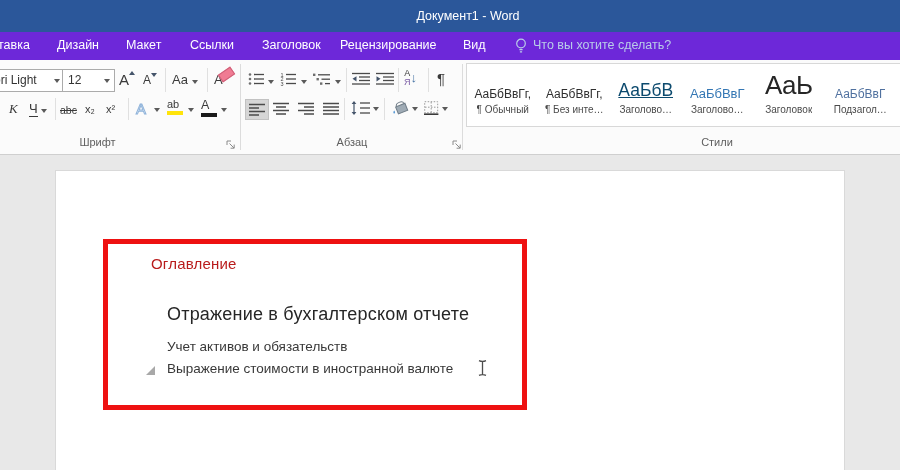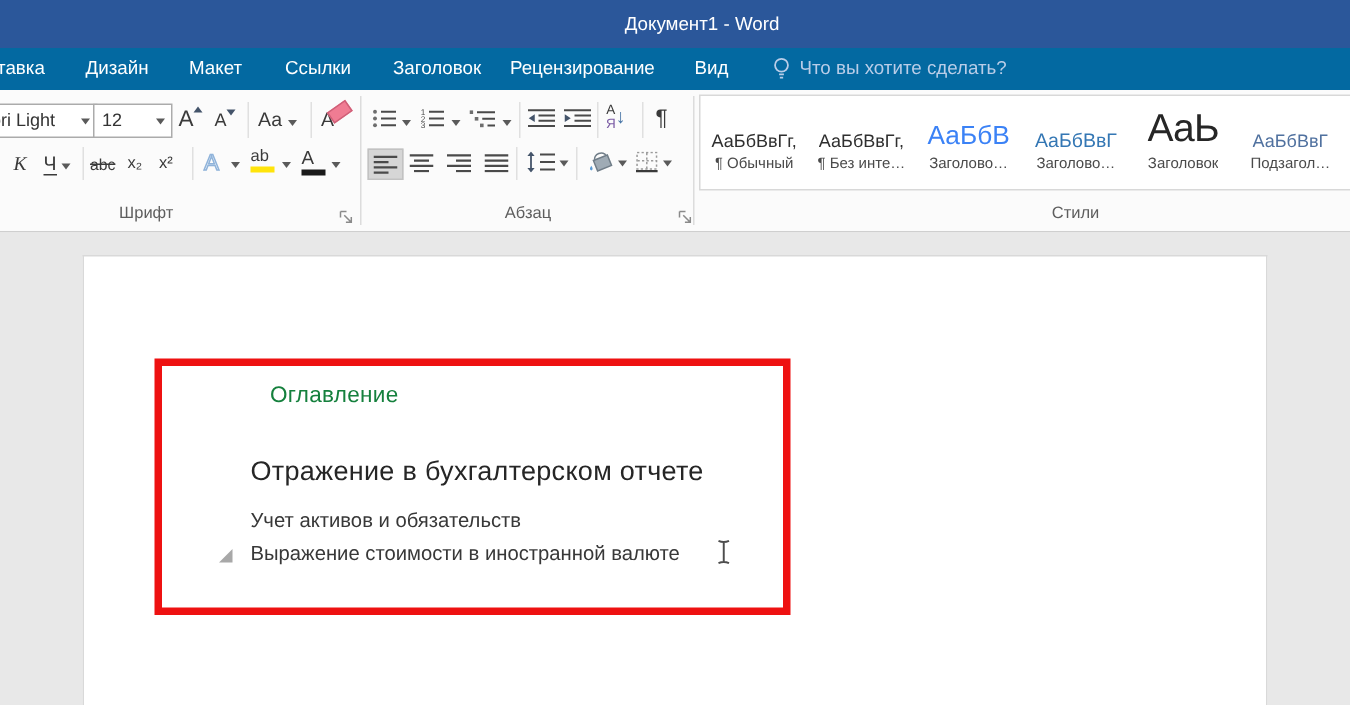--- a/index.html
+++ b/index.html
@@ -44,21 +44,21 @@
 </style>
 </head>
 <body>
 
 <div class="app">
 
   <div class="titlebar" style="background-color: rgb(43, 87, 154); padding-left: 36px;">
     <div class="wtitle">Документ1 - Word</div>
   </div>
 
-  <div class="tabrow" style="background-color: #0369a1;">
+  <div class="tabrow" style="background-color: #6d28d9;">
     <span class="tab" style="left:-2px">тавка</span>
     <span class="tab" style="left:57px">Дизайн</span>
     <span class="tab" style="left:126px">Макет</span>
     <span class="tab" style="left:190px">Ссылки</span>
     <span class="tab" style="left:262px">Заголовок</span>
     <span class="tab" style="left:340px">Рецензирование</span>
     <span class="tab" style="left:463px">Вид</span>
     <span class="bulb" style="left:514px">
       <svg width="14" height="18" viewBox="0 0 14 18">
         <circle cx="7" cy="6.5" r="4.3" fill="none" stroke="#b9cde8" stroke-width="1.2"></circle>
@@ -290,21 +290,21 @@
     <div class="gallery">
       <div class="styleitem">
         <div class="stysample" style="font-size: 12px; color: rgb(47, 47, 47);">АаБбВвГг,</div>
         <div class="stylabel">¶ Обычный</div>
       </div>
       <div class="styleitem">
         <div class="stysample" style="font-size: 12px; color: rgb(47, 47, 47);">АаБбВвГг,</div>
         <div class="stylabel">¶ Без инте…</div>
       </div>
       <div class="styleitem">
-        <div class="stysample" style="font-size: 17.5px; color: #3b82f6;">АаБбВ</div>
+        <div class="stysample" style="font-size: 17.5px; color: #0c4a6e; text-decoration: underline;">АаБбВ</div>
         <div class="stylabel">Заголово…</div>
       </div>
       <div class="styleitem">
         <div class="stysample" style="font-size: 13px; color: rgb(52, 119, 180);">АаБбВвГ</div>
         <div class="stylabel">Заголово…</div>
       </div>
       <div class="styleitem">
         <div class="stysample" style="font-size: 26px; letter-spacing: -0.5px; color: rgb(38, 38, 38);">АаЬ</div>
         <div class="stylabel">Заголовок</div>
       </div>
@@ -313,21 +313,21 @@
         <div class="stylabel">Подзагол…</div>
       </div>
     </div>
     <div class="glabel" style="left:467px;width:500px">Стили</div>
 
   </div>
 
   <div class="docarea" style="background-color: rgb(232, 232, 232);">
     <div class="page">
 
-      <div class="dtext" style="left:124px;top:84px;font-size:15px;color:#15803d;letter-spacing:.2px">Оглавление</div>
+      <div class="dtext" style="left:95px;top:84px;font-size:15px;color:#b91c1c;letter-spacing:.2px">Оглавление</div>
 
       <div class="dtext" style="left:111px;top:133px;font-size:18px;color:#262626;letter-spacing:.2px">Отражение в бухгалтерском отчете</div>
 
       <div class="dtext" style="left:111px;top:168px;font-size:13.5px;color:#383838">Учет активов и обязательств</div>
 
       <span class="tri-collapse" style="left:90px;top:195px"></span>
 
       <div class="dtext" style="left:111px;top:190px;font-size:13.5px;color:#383838">Выражение стоимости в иностранной валюте</div>
 
       <span class="ibeam" style="left:421px;top:188px">

